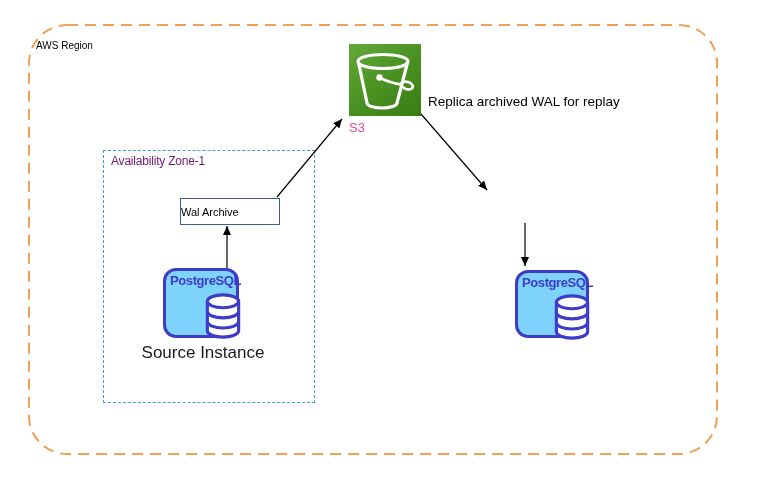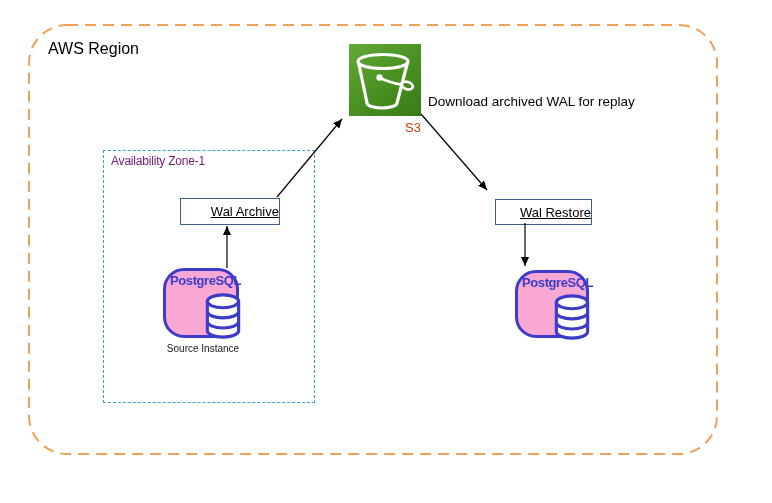--- a/index.html
+++ b/index.html
@@ -4,56 +4,56 @@
 <style>
   html,body{margin:0;padding:0;background:#ffffff;}
   .canvas{
     position:relative;width:772px;height:503px;background:#ffffff;
     font-family:"Liberation Sans","DejaVu Sans",sans-serif;color:#000;
     overflow:hidden;
   }
   .abs{position:absolute;}
 
   
-  .region-label{left:48px;top:40px;font-size:16px;color:#000;}
+  .region-label{left:36px;top:40px;font-size:10px;color:#000;}
 
   
   .az{border:1px dashed #3E9FD0;background:transparent;}
   .az1{left:103px;top:150px;width:210px;height:251px;}
   .az2{left:446px;top:150px;width:210px;height:251px;}
   .az-label{position:absolute;top:3px;font-size:12px;color:#701a75;letter-spacing:-0.2px;white-space:nowrap;}
   .az1 .az-label{left:7px;}
   .az2 .az-label{right:7px;}
 
   
   .proc{
     background:#ffffff;border:1.5px solid #3B5E8C;
-    display:flex;align-items:center;justify-content:flex-end;
-    font-size:13px;color:#000;text-decoration:underline;
+    display:flex;align-items:center;justify-content:flex-start;
+    font-size:11px;color:#000;
   }
   .proc-archive{left:180px;top:198px;width:98px;height:25px;}
   .proc-restore{left:495px;top:199px;width:95px;height:24px;}
 
   
   .s3{left:349px;top:44px;width:72px;height:72px;
       background:linear-gradient(140deg,#63AA39 0%,#4C9424 45%,#387C15 100%);}
-  .s3-label{left:349px;top:120px;width:72px;text-align:right;font-size:13px;color:#c2410c;}
+  .s3-label{left:349px;top:120px;width:72px;text-align:left;font-size:13px;color:#ec4899;}
 
   .annotation{left:428px;top:94px;font-size:13.5px;color:#000;white-space:nowrap;}
 
   
-  .pg{border:3px solid #3C3CC8;border-radius:21px;background:#f9a8d4;}
+  .pg{border:3px solid #3C3CC8;border-radius:13px;background:#7dd3fc;}
   .pg-src{left:163px;top:268px;width:70px;height:64px;}
   .pg-rep{left:515px;top:270px;width:68px;height:62px;}
   .pg-word{position:absolute;left:4px;top:2px;font-size:13px;font-weight:bold;color:#3C3CC8;letter-spacing:-0.4px;white-space:nowrap;}
   .cyl{position:absolute;}
   .cyl-src{left:204px;top:293px;}
   .cyl-rep{left:553px;top:294px;}
 
-  .inst-label{font-size:10px;color:#1a1a1a;text-align:center;white-space:nowrap;}
+  .inst-label{font-size:17px;color:#1a1a1a;text-align:center;white-space:nowrap;}
   .inst-src{left:133px;top:343px;width:140px;}
   .inst-rep{left:487px;top:344px;width:140px;}
 
   .overlay{position:absolute;left:0;top:0;width:772px;height:503px;pointer-events:none;}
 </style>
 </head>
 <body>
 
 <div class="canvas">
 
@@ -61,36 +61,33 @@
 
   <div class="abs az az1">
     <div class="az-label">Availability Zone-1</div>
   </div>
 
 
   <div class="abs proc proc-archive">
     <span>Wal Archive</span>
   </div>
 
-  <div class="abs proc proc-restore">
-    <span>Wal Restore</span>
-  </div>
 
   <div class="abs s3">
     <svg width="72" height="72" viewBox="0 0 72 72">
       <path d="M9.5,18.5 L18,59 A15,5 0 0 0 48,59 L58.5,18.5" fill="none" stroke="#ffffff" stroke-width="3.2" stroke-linejoin="round" stroke-linecap="round"></path>
       <ellipse cx="34" cy="17.5" rx="25" ry="7" fill="none" stroke="#ffffff" stroke-width="3.2"></ellipse>
       <circle cx="30.5" cy="33.5" r="3.2" fill="#ffffff"></circle>
       <path d="M31,34 C40,38 47,40 53,40.5" fill="none" stroke="#ffffff" stroke-width="2.6"></path>
       <ellipse cx="58" cy="41.5" rx="6" ry="3.6" transform="rotate(18 58 41.5)" fill="none" stroke="#ffffff" stroke-width="2.6"></ellipse>
     </svg>
   </div>
   <div class="abs s3-label">S3</div>
 
-  <div class="abs annotation">Download archived WAL for replay</div>
+  <div class="abs annotation">Replica archived WAL for replay</div>
 
   <div class="abs pg pg-src">
     <div class="pg-word">PostgreSQL</div>
   </div>
   <svg class="cyl cyl-src" width="38" height="46" viewBox="0 0 40 50">
     <path d="M3,9 h34 v32 a17,7 0 0 1 -34,0 z" fill="#ffffff" stroke="none"></path>
     <path d="M3,9 V41 a17,7 0 0 0 34,0 V9" fill="none" stroke="#3C3CC8" stroke-width="3.4"></path>
     <path d="M3,20 a17,7 0 0 0 34,0" fill="none" stroke="#3C3CC8" stroke-width="3.4"></path>
     <path d="M3,31 a17,7 0 0 0 34,0" fill="none" stroke="#3C3CC8" stroke-width="3.4"></path>
     <ellipse cx="20" cy="9" rx="17" ry="7" fill="#ffffff" stroke="#3C3CC8" stroke-width="3.4"></ellipse>

